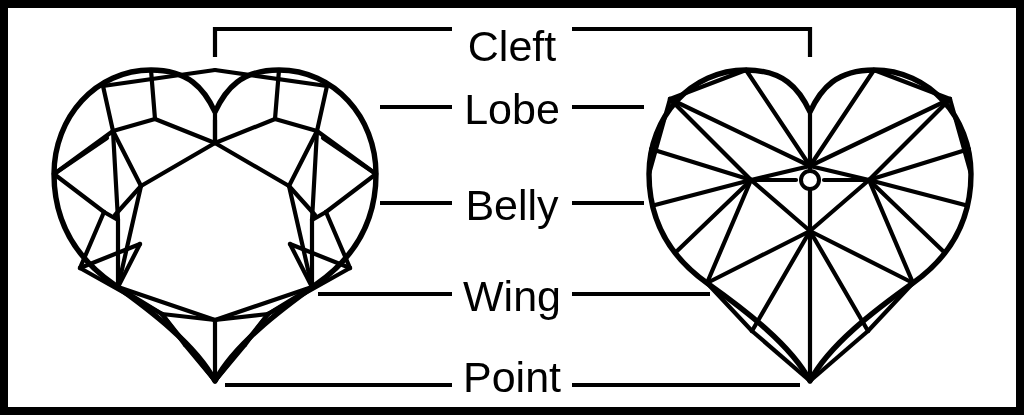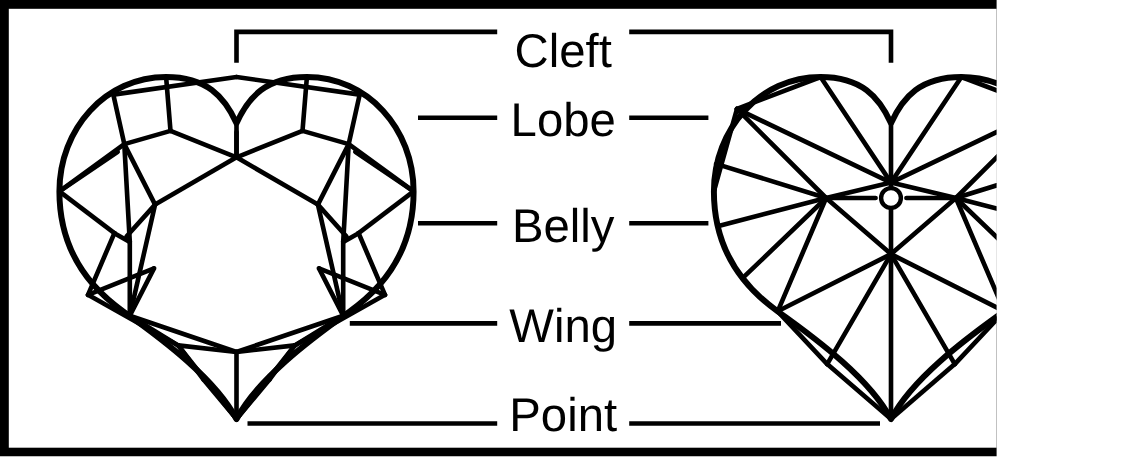--- a/index.html
+++ b/index.html
@@ -2,21 +2,21 @@
 <html><head>
 <meta charset="utf-8">
 <style>
   html, body {
     margin: 0;
     padding: 0;
     background: #ffffff;
   }
   #root {
     position: relative;
-    width: 906px;
+    width: 1024px;
     height: 415px;
     background: #000000;
     box-sizing: border-box;
     font-family: "Liberation Sans", sans-serif;
     overflow: hidden;
   }
   #frame {
     position: absolute;
     left: 8px;
     top: 8px;

